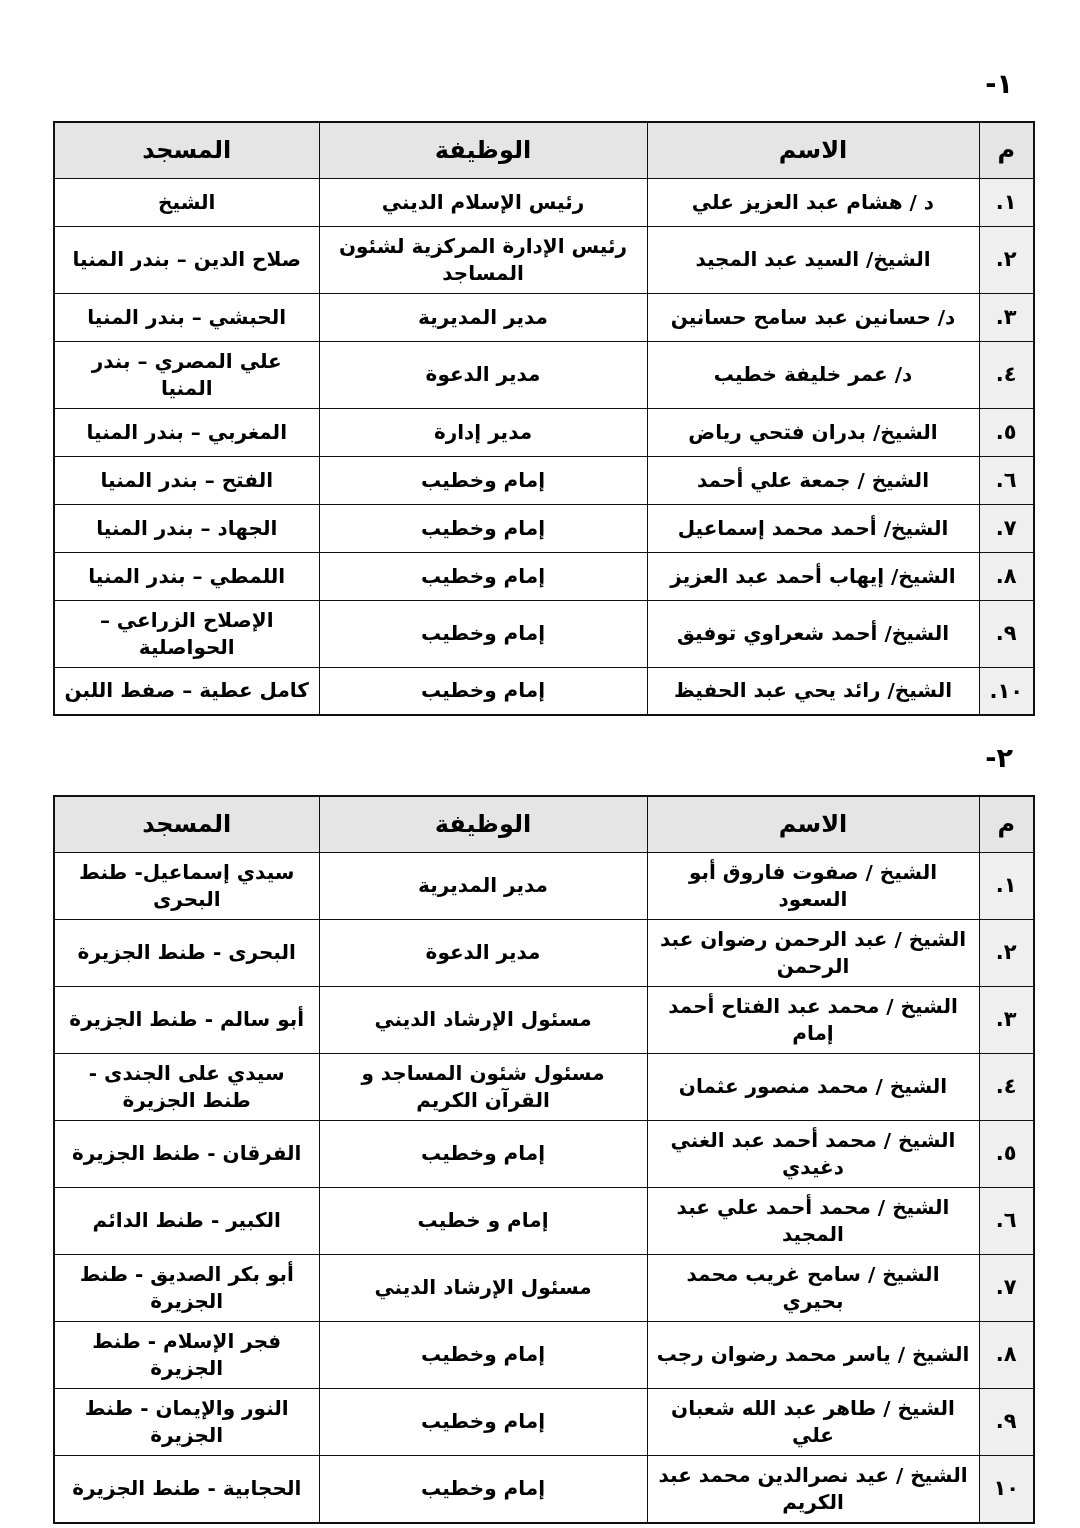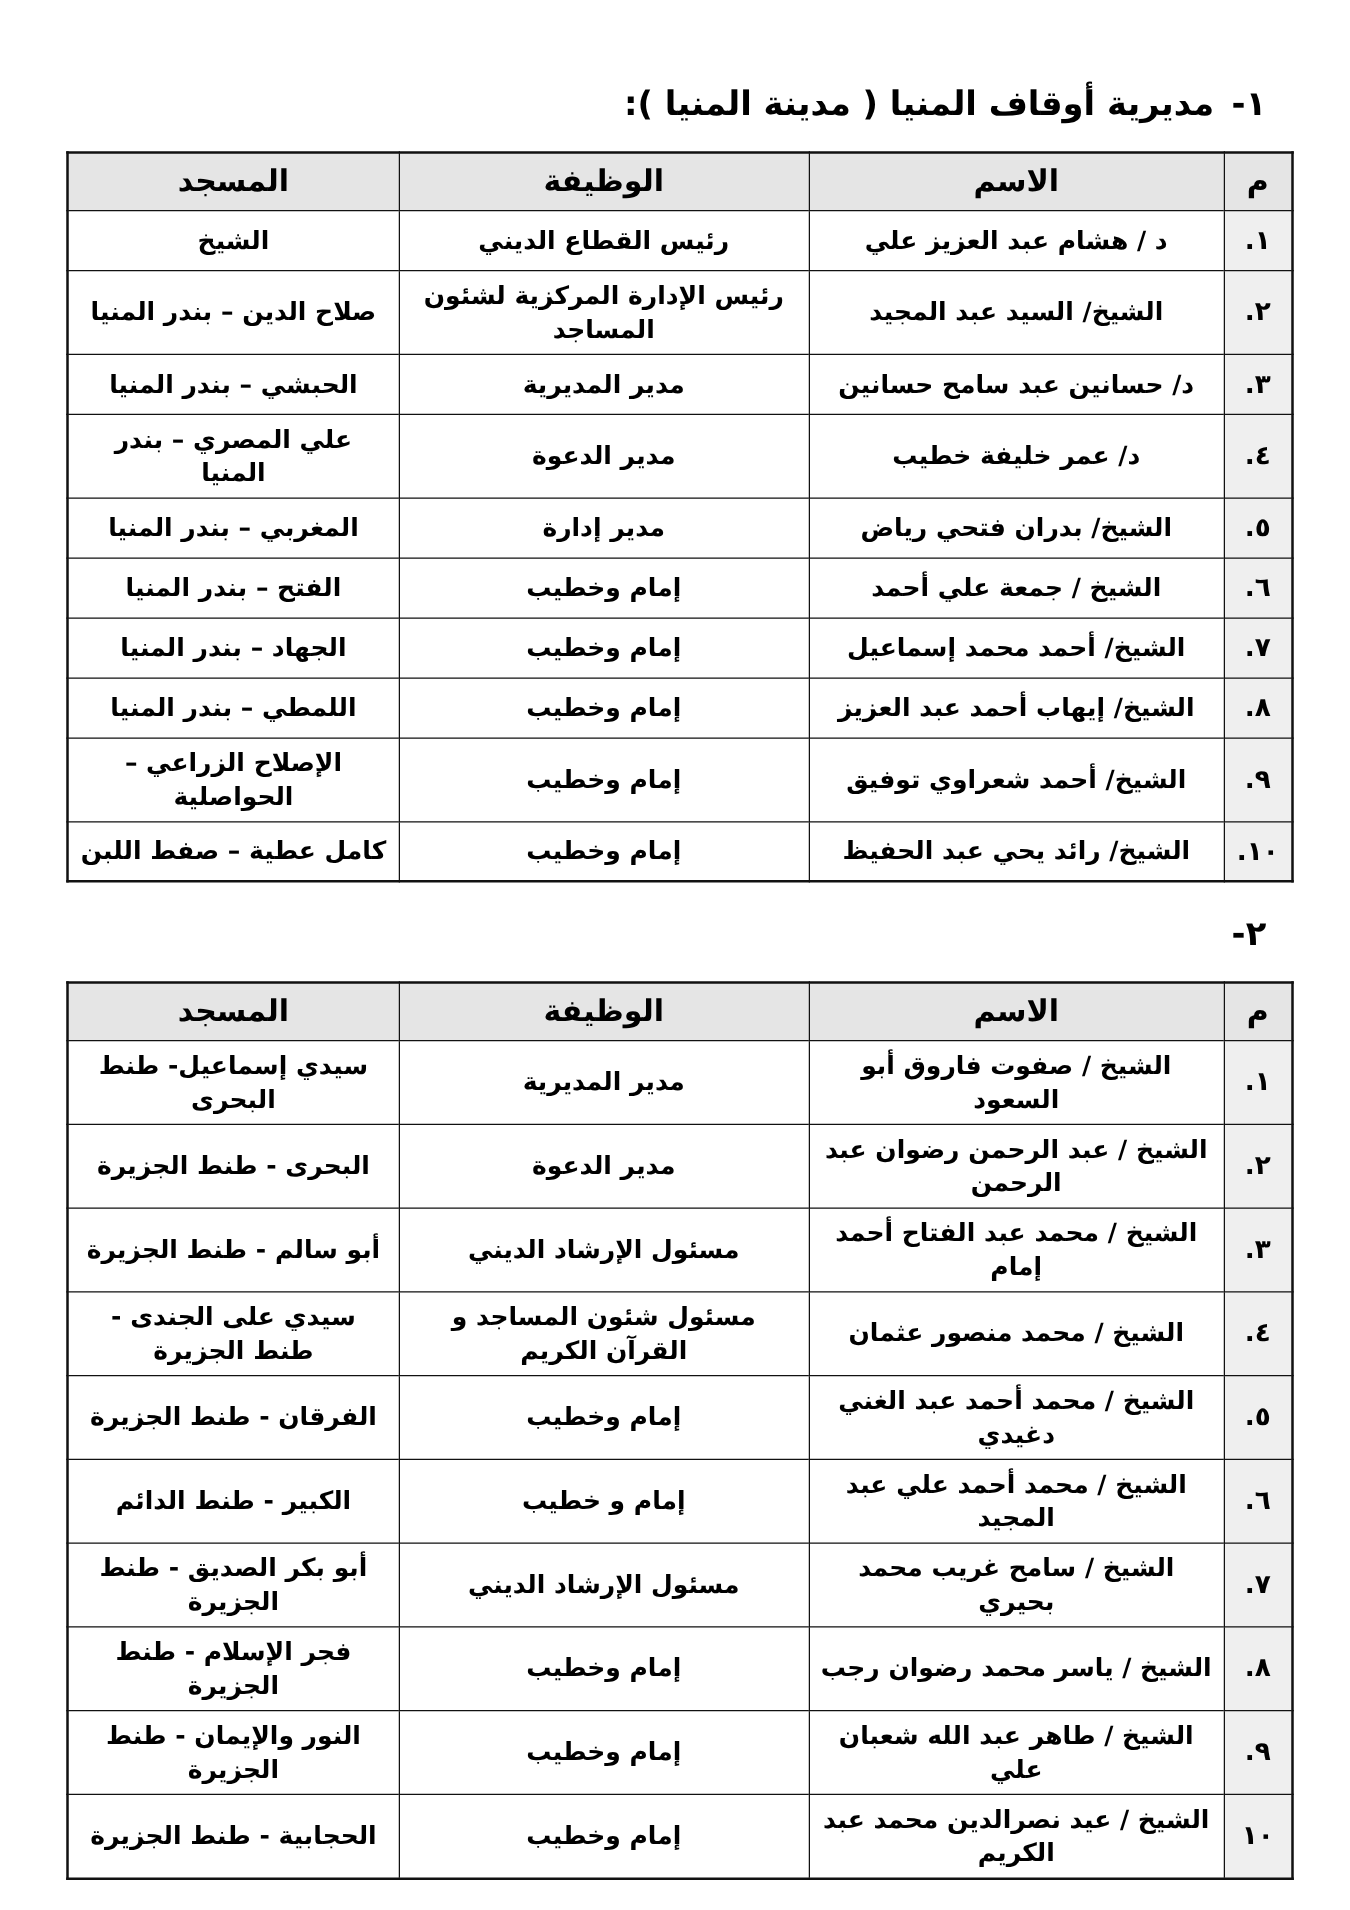--- a/index.html
+++ b/index.html
@@ -37,21 +37,21 @@
   table.roster th, table.roster td {
     border: 1.5px solid #111111;
     text-align: center;
     vertical-align: middle;
     padding: 6px 8px;
   }
   table.roster th {
     background: #e5e5e5;
     font-size: 24px;
     font-weight: bold;
-    height: 46px;
+    height: 56px;
   }
   table.roster td {
     font-size: 20px;
     font-weight: bold;
     height: 48px;
     background: #ffffff;
     line-height: 1.35;
   }
   table.roster td.c-num {
     background: #efefef;
@@ -62,21 +62,20 @@
   col.w-job   { width: 328px; }
   col.w-mosque{ width: 265px; }
 </style>
 </head>
 <body>
 
 <div class="page">
 
   <div class="section-heading">
     <span>١-</span>
-    <span>مديرية أوقاف المنيا ( مدينة المنيا ):</span>
   </div>
 
   <table class="roster">
     <colgroup>
         <col class="w-num">
         <col class="w-name">
         <col class="w-job">
         <col class="w-mosque">
       </colgroup>
     <thead>
@@ -84,21 +83,21 @@
         <th>م</th>
         <th>الاسم</th>
         <th>الوظيفة</th>
         <th>المسجد</th>
       </tr>
     </thead>
     <tbody>
       <tr>
         <td class="c-num">١.</td>
         <td class="c-name">د / هشام عبد العزيز علي</td>
-        <td class="c-job">رئيس القطاع الديني</td>
+        <td class="c-job">رئيس الإسلام الديني</td>
         <td class="c-mosque">الشيخ</td>
       </tr>
       <tr>
         <td class="c-num">٢.</td>
         <td class="c-name">الشيخ/ السيد عبد المجيد</td>
         <td class="c-job">رئيس الإدارة المركزية لشئون المساجد</td>
         <td class="c-mosque">صلاح الدين – بندر المنيا</td>
       </tr>
       <tr>
         <td class="c-num">٣.</td>

